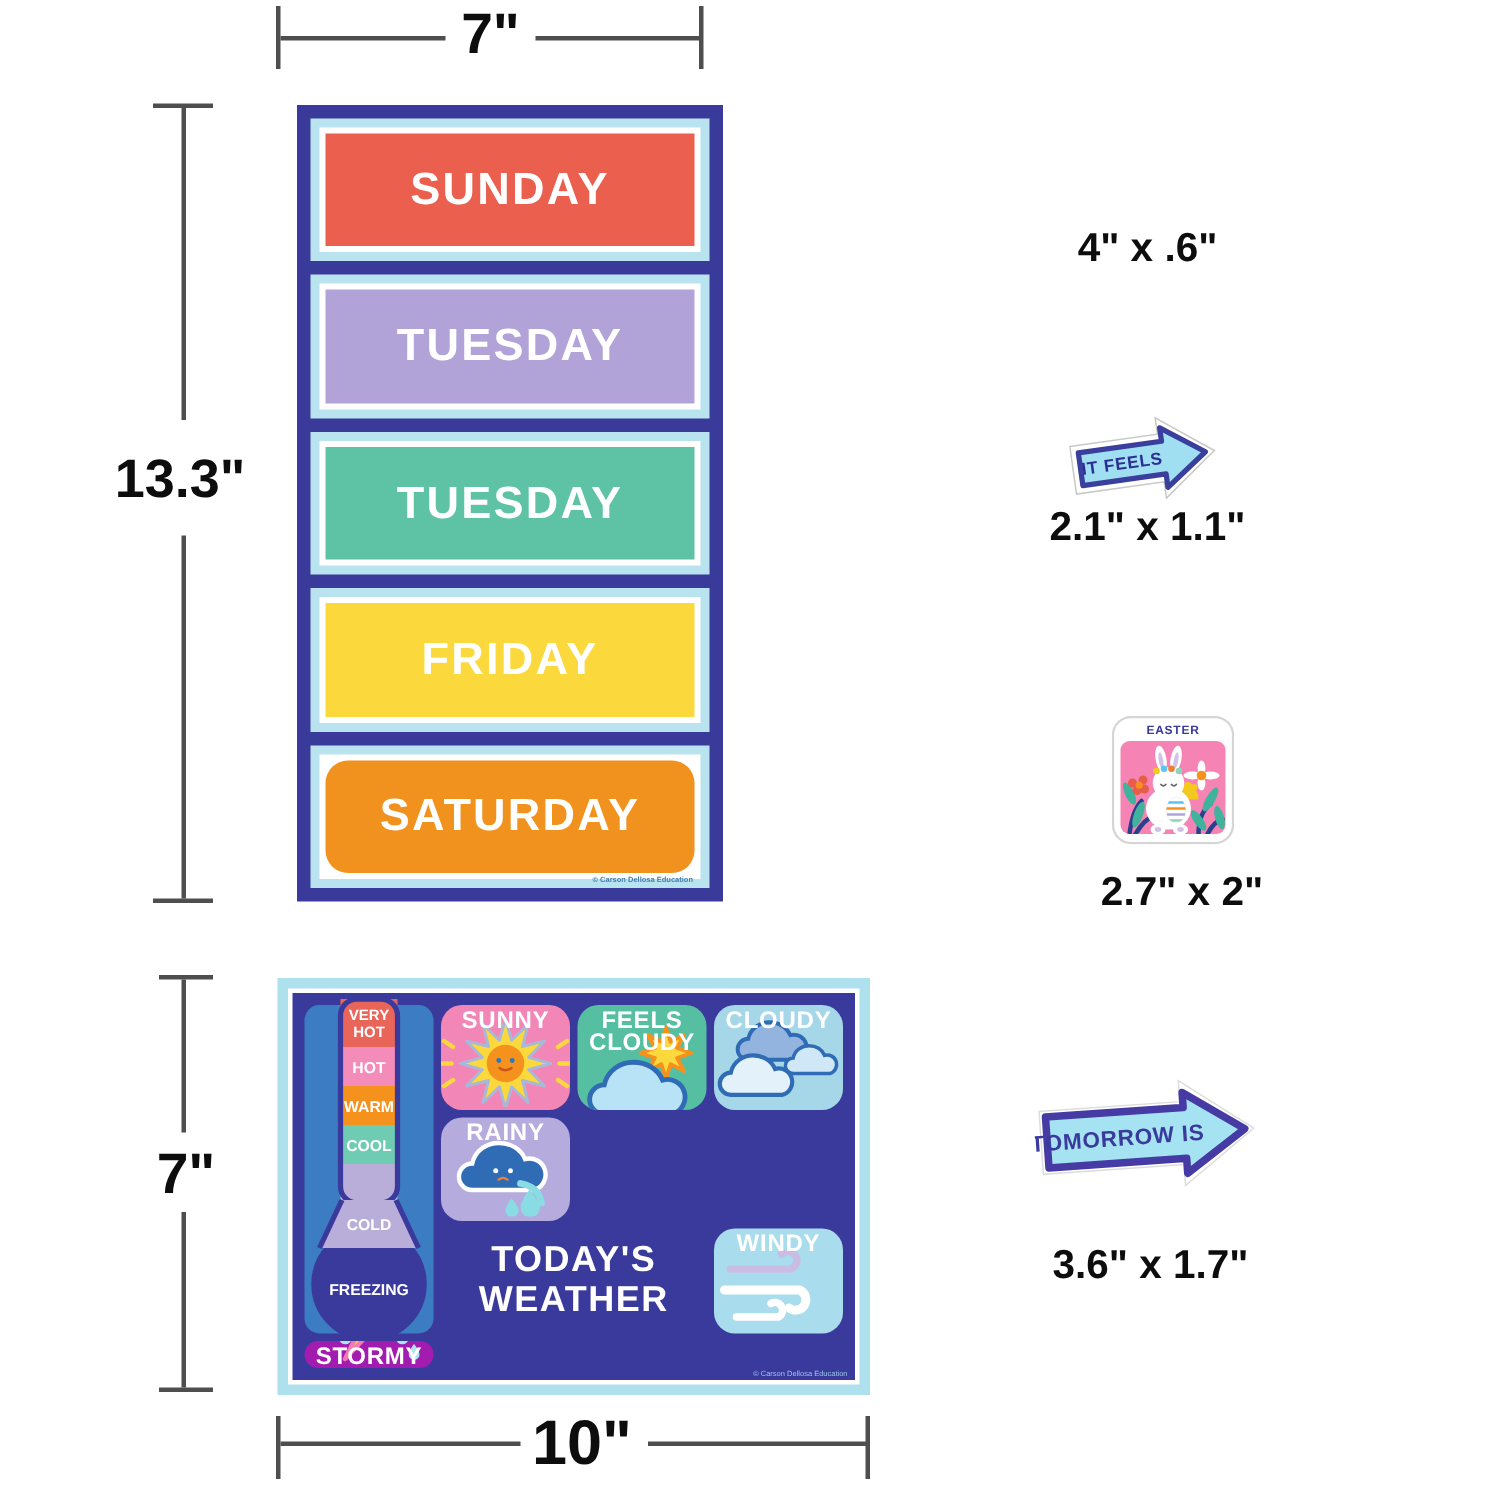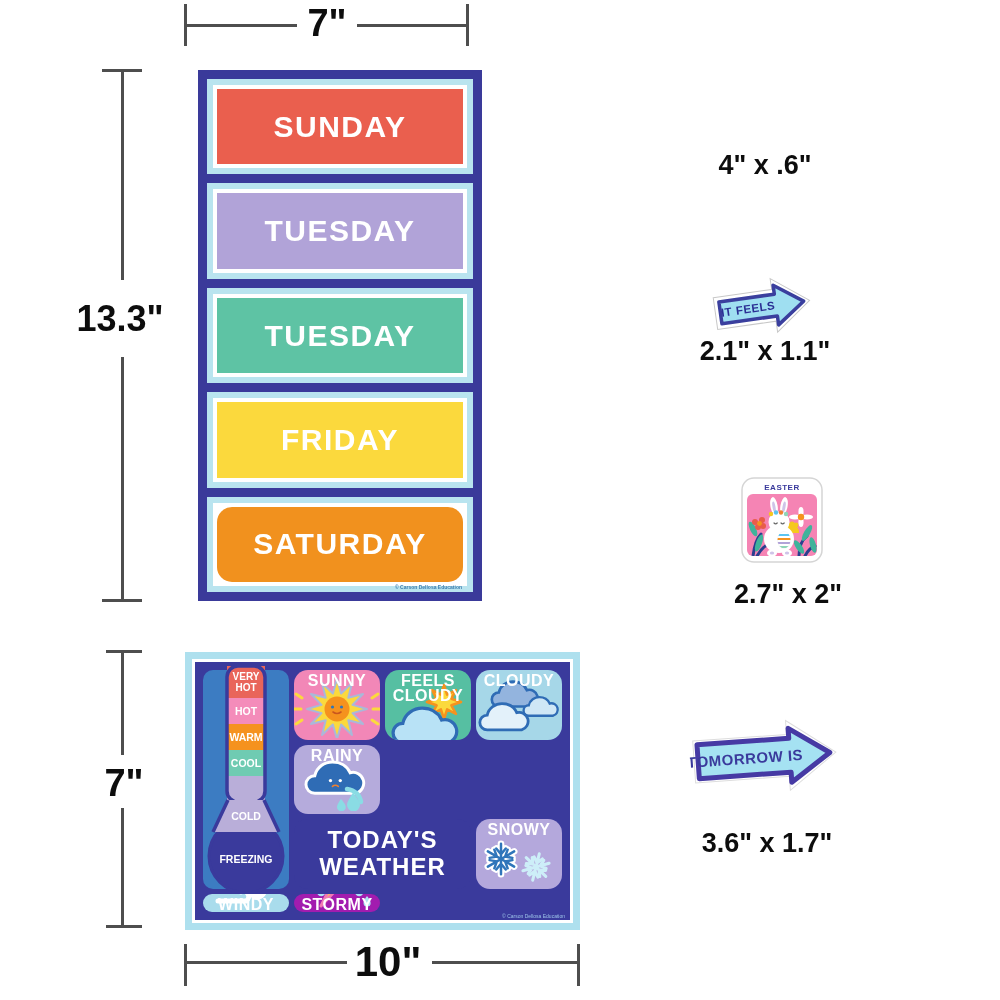--- a/index.html
+++ b/index.html
@@ -194,41 +194,20 @@
           <path d="M56,38 C56,38 50,46 50,50 a6.5,6.5 0 0 0 13,0 C63,46 56,38 56,38 Z" fill="#8adce4"></path>
           <path d="M44,44 C44,44 40,49 40,52 a4.4,4.4 0 0 0 8.8,0 C48.8,49 44,44 44,44 Z" fill="#8adce4"></path>
         </svg>
       </div>
 
       <div class="wcell today-cell" style="background: rgb(58, 58, 156);">
         <span class="tline">TODAY'S</span>
         <span class="tline">WEATHER</span>
       </div>
 
-      <div class="wcell" style="background: rgb(180, 168, 220);">
-        <span class="wlabel">SNOWY</span>
-        <svg class="icon" style="bottom:2px;" width="80" height="58" viewBox="0 0 80 58">
-          <defs>
-            <g id="flake">
-              <g id="spoke">
-                    <path d="M0,-16 L0,16 M-5,-11 L0,-5 L5,-11 M-5,11 L0,5 L5,11" fill="none" stroke-linecap="round"></path>
-                  </g>
-              <use href="#spoke" transform="rotate(60)"></use>
-              <use href="#spoke" transform="rotate(120)"></use>
-            </g>
-          </defs>
-          <g transform="translate(22,30) scale(0.95)">
-            <use href="#flake" stroke="#ffffff" stroke-width="7"></use>
-            <use href="#flake" stroke="#2f75ba" stroke-width="2.6"></use>
-          </g>
-          <g transform="translate(57,38) scale(0.85) rotate(14)">
-            <use href="#flake" stroke="#cdeef8" stroke-width="3.6"></use>
-          </g>
-        </svg>
-      </div>
 
       <div class="wcell" style="background: rgb(169, 220, 236);">
         <span class="wlabel">WINDY</span>
         <svg class="icon" style="bottom:4px;" width="80" height="52" viewBox="0 0 80 52">
           <path d="M8,13 h40 a6,6 0 1 0 -6,-10" stroke="#c9bde4" stroke-width="5" fill="none" stroke-linecap="round"></path>
           <path d="M4,27 h50 a7,7 0 1 1 -7,12" stroke="#ffffff" stroke-width="6" fill="none" stroke-linecap="round"></path>
           <path d="M12,45 h28 a5,5 0 1 0 -5,-9" stroke="#ffffff" stroke-width="5" fill="none" stroke-linecap="round"></path>
         </svg>
       </div>
 

